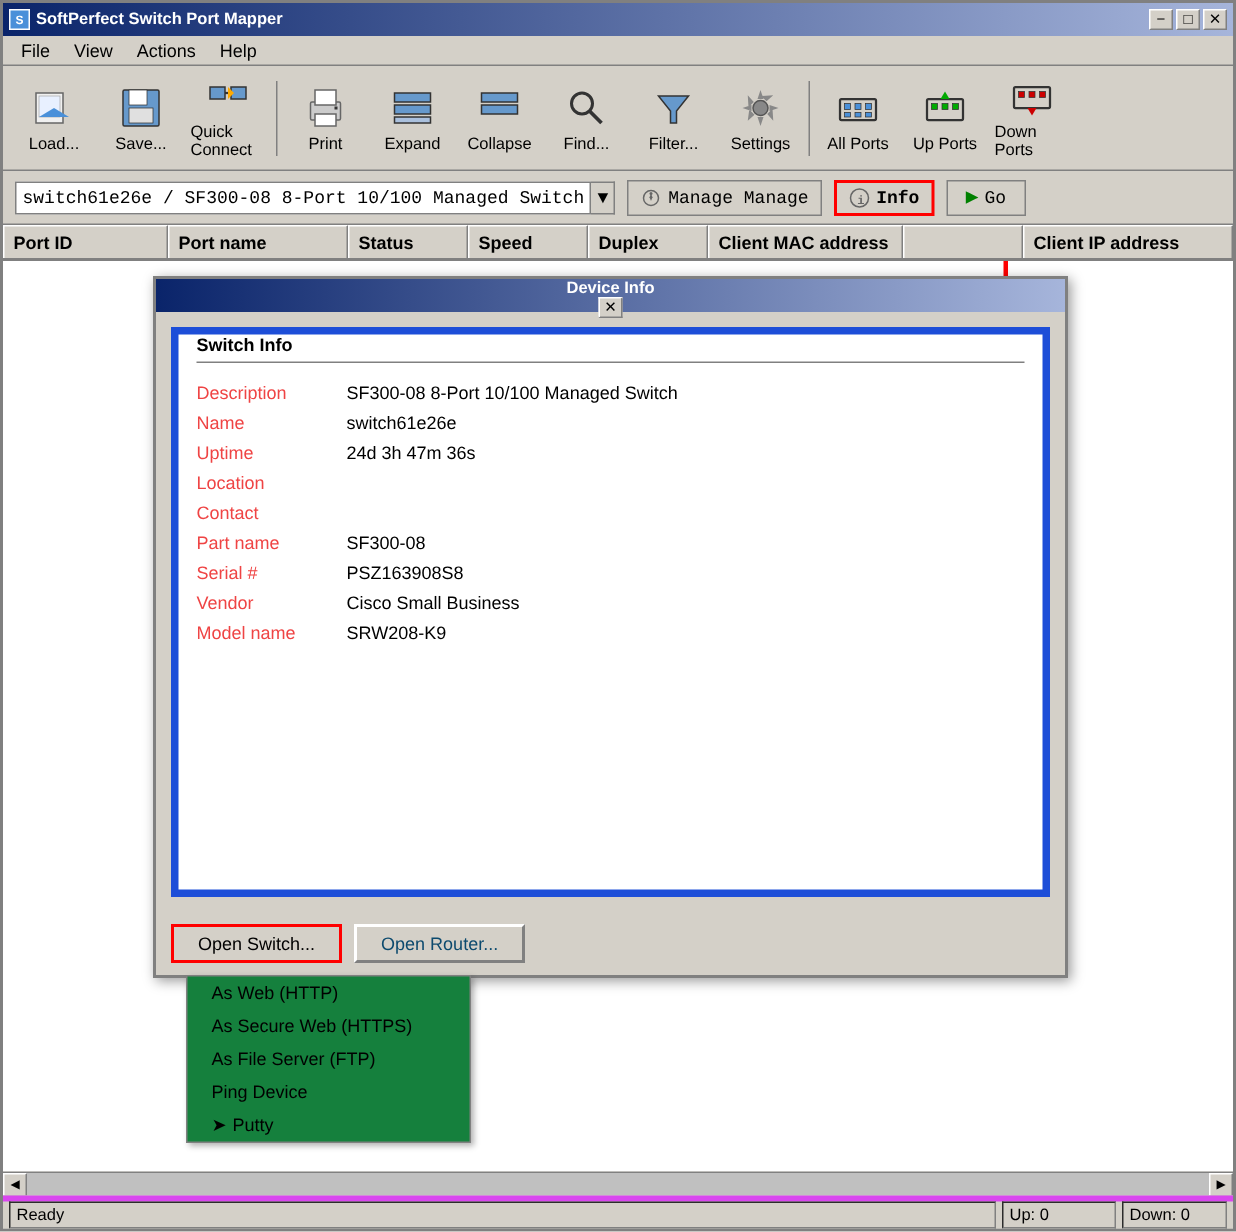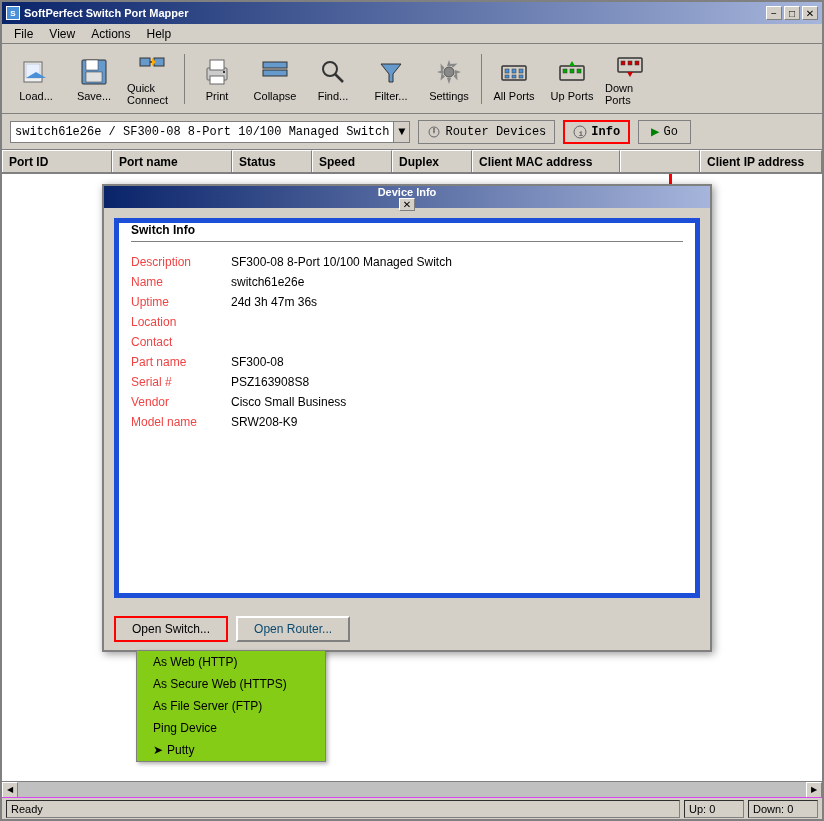--- a/index.html
+++ b/index.html
@@ -292,40 +292,40 @@
     }
     .dialog-btn.disabled {
       color: #0c4a6e;
       cursor: default;
     }
 
     
     .dropdown-menu {
       position: absolute;
       top: 34px;
-      left: 22px;
-      background: #84cc16;
+      left: 10px;
+      background: #15803d;
       border: 1px solid #808080;
       box-shadow: 2px 2px 4px rgba(0,0,0,0.3);
       z-index: 100;
       min-width: 190px;
     }
     .dropdown-menu-item {
       padding: 4px 16px;
       font-size: 12px;
       cursor: pointer;
       display: flex;
       align-items: center;
     }
 
     
     .status-bar {
       height: 22px;
       background: #d4d0c8;
-      border-top: 1px solid #d946ef;
+      border-top: 4px solid #d946ef;
       display: flex;
       align-items: center;
       padding: 0 4px;
       gap: 4px;
     }
     .status-panel {
       border: 1px inset #808080;
       height: 18px;
       display: flex;
       align-items: center;
@@ -432,20 +432,30 @@
     <div class="toolbar-btn">
       <div class="toolbar-icon">
         <svg width="28" height="28" viewBox="0 0 28 28">
           <rect x="4" y="10" width="20" height="12" fill="#ccc" stroke="#666" stroke-width="1" rx="1"></rect>
           <rect x="7" y="2" width="14" height="10" fill="white" stroke="#666" stroke-width="1"></rect>
           <rect x="7" y="18" width="14" height="8" fill="white" stroke="#666" stroke-width="1"></rect>
           <rect x="20" y="13" width="2" height="2" fill="#333"></rect>
         </svg>
       </div>
       <span>Print</span>
+    </div>
+    <div class="toolbar-btn">
+      <div class="toolbar-icon">
+        <svg width="28" height="28" viewBox="0 0 28 28">
+          <rect x="2" y="4" width="24" height="6" fill="#6699cc" stroke="#333" stroke-width="1"></rect>
+          <rect x="2" y="12" width="24" height="6" fill="#6699cc" stroke="#333" stroke-width="1"></rect>
+          <rect x="2" y="20" width="24" height="4" fill="#aac0dd" stroke="#333" stroke-width="1"></rect>
+        </svg>
+      </div>
+      <span>Expand</span>
     </div>
     <div class="toolbar-btn">
       <div class="toolbar-icon">
         <svg width="28" height="28" viewBox="0 0 28 28">
           <rect x="2" y="4" width="24" height="6" fill="#6699cc" stroke="#333" stroke-width="1"></rect>
           <rect x="2" y="12" width="24" height="6" fill="#6699cc" stroke="#333" stroke-width="1"></rect>
         </svg>
       </div>
       <span>Collapse</span>
     </div>
@@ -522,21 +532,21 @@
         <span>switch61e26e / SF300-08 8-Port 10/100 Managed Switch</span>
       </div>
       <div class="dropdown-arrow">▼</div>
     </div>
     <div class="manage-devices-btn">
       <svg width="14" height="14" viewBox="0 0 14 14">
         <circle cx="7" cy="7" r="5" fill="none" stroke="#666" stroke-width="1"></circle>
         <path d="M7 4 L8 6.5 L7 9 L6 6.5 Z" fill="#666"></path>
         <circle cx="7" cy="4" r="1" fill="#666"></circle>
       </svg>
-      <span>Router Devices</span>
+      <span>Manage Manage</span>
     </div>
     <div class="info-btn">
       <svg width="14" height="14" viewBox="0 0 14 14">
         <circle cx="7" cy="7" r="6" fill="none" stroke="#666" stroke-width="1"></circle>
         <text x="5.5" y="11" font-size="8" fill="#666" font-weight="bold">i</text>
       </svg>
       <span>Info</span>
     </div>
     <div class="go-btn">
       <span style="color:green;font-size:14px;">▶</span>
@@ -545,21 +555,21 @@
   </div>
 
   <div class="table-area">
 
     <div class="table-header">
       <div class="th-cell" style="width:110px;">Port ID</div>
       <div class="th-cell" style="width:120px;">Port name</div>
       <div class="th-cell" style="width:80px;">Status</div>
       <div class="th-cell" style="width:80px;">Speed</div>
       <div class="th-cell" style="width:80px;">Duplex</div>
-      <div class="th-cell" style="width:148px;">Client MAC address</div>
+      <div class="th-cell" style="width:130px;">Client MAC address</div>
       <div class="th-cell" style="width:80px;"></div>
       <div class="th-cell" style="flex:1;">Client IP address</div>
     </div>
 
     <div class="scroll-area">
 
       <div style="background:white; height:100%; position:relative;">
 
         <div style="position:absolute; top:0; right:144px; display:flex; flex-direction:column; align-items:center;">
           <div style="width:3px; height:70px; background:red;"></div>
@@ -643,21 +653,21 @@
       <div class="scrollbar-btn">◀</div>
       <div class="scrollbar-track"></div>
       <div class="scrollbar-btn">▶</div>
     </div>
   </div>
 
   <div class="status-bar">
     <div class="status-panel" style="flex:1;">
       <span>Ready</span>
     </div>
-    <div class="status-panel" style="width:60px;">
+    <div class="status-panel" style="width:76px;">
       <span>Up: 0</span>
     </div>
     <div class="status-panel" style="width:70px;">
       <span>Down: 0</span>
     </div>
   </div>
 
 </div>
 
 </body></html>

